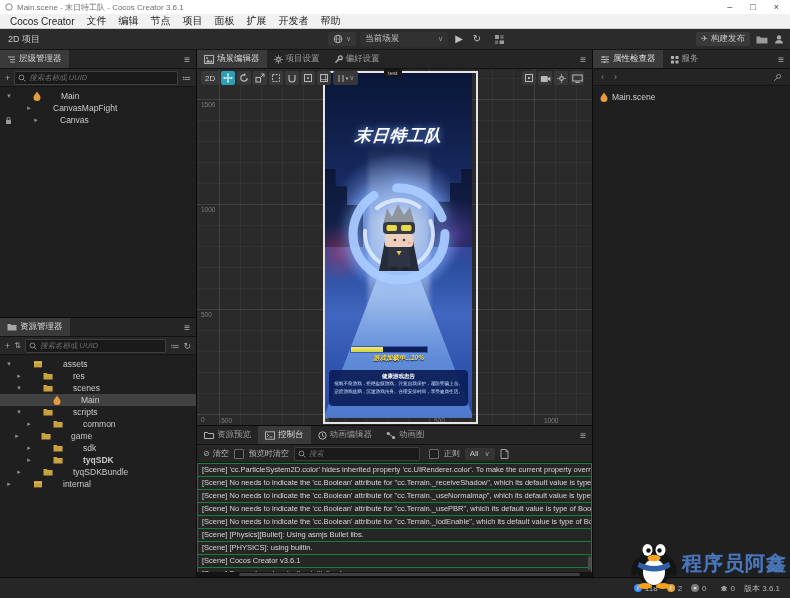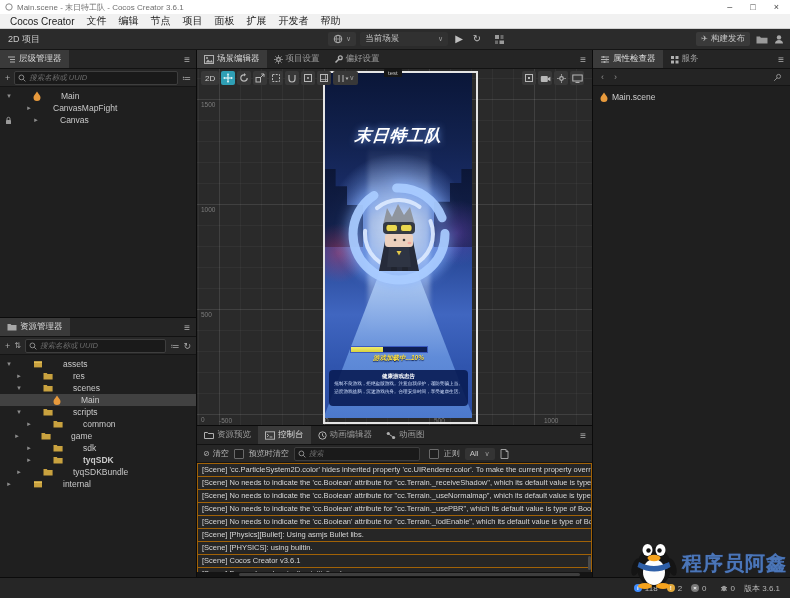--- a/index.html
+++ b/index.html
@@ -91,21 +91,21 @@
   .hero{position:absolute;left:50%;top:126px;transform:translateX(-50%);z-index:5;}
   .load-bar{position:absolute;left:25px;top:273px;width:76px;height:5px;background:#0e1f55;border:1px solid #3b5ac0;z-index:6;}
   .load-fill{height:100%;background:linear-gradient(180deg,#f0ec6e,#d9d23e);}
   .load-text{position:absolute;left:0;right:0;top:281px;text-align:center;font-size:6.5px;font-weight:bold;font-style:italic;
     color:#ffdf3c;text-shadow:0 1px 1px #0c1c4a;z-index:6;}
   .notice{position:absolute;left:4px;right:4px;top:297px;height:33px;background:rgba(9,28,84,.9);border-radius:4px;padding-top:3px;z-index:6;}
   .notice-title{text-align:center;font-size:5.5px;font-weight:bold;color:#ffffff;}
   .notice-line{text-align:center;font-size:4.6px;color:#d4e2ff;line-height:1.8;}
 
   
-  .console{flex:1;display:flex;flex-direction:column;min-height:0;background:#a16207;border-top:1px solid #0b0b0b;}
+  .console{flex:1;display:flex;flex-direction:column;min-height:0;background:#15803d;border-top:1px solid #0b0b0b;}
   .con-toolbar{height:17px;background:#262626;border-bottom:1px solid #141414;display:flex;align-items:center;gap:5px;padding:0 6px;flex:none;}
   .con-btn{display:flex;align-items:center;gap:3px;font-size:8px;color:#bbbbbb;}
   .cbx{width:8px;height:8px;border:1px solid #6a6a6a;background:#1f1f1f;border-radius:1px;flex:none;}
   .cbx-label{font-size:8px;color:#b5b5b5;}
   .con-search{width:118px;height:12px;background:#1a1a1a;border:1px solid #3e3e3e;border-radius:2px;display:flex;align-items:center;gap:3px;padding:0 3px;}
   .con-select{display:flex;align-items:center;gap:6px;background:#343434;border-radius:2px;height:12px;padding:0 5px;font-size:8px;color:#c4c4c4;}
   .logs{flex:1;overflow:hidden;padding-top:1px;position:relative;}
   .log-row{height:12px;line-height:12px;margin:0 1px 1px 1px;background:#262626;color:#d6d6d6;font-size:7.5px;
     padding-left:4px;white-space:nowrap;overflow:hidden;}
   .v-thumb{position:absolute;right:1px;bottom:2px;width:3px;height:14px;background:#4a4a4a;border-radius:2px;}

